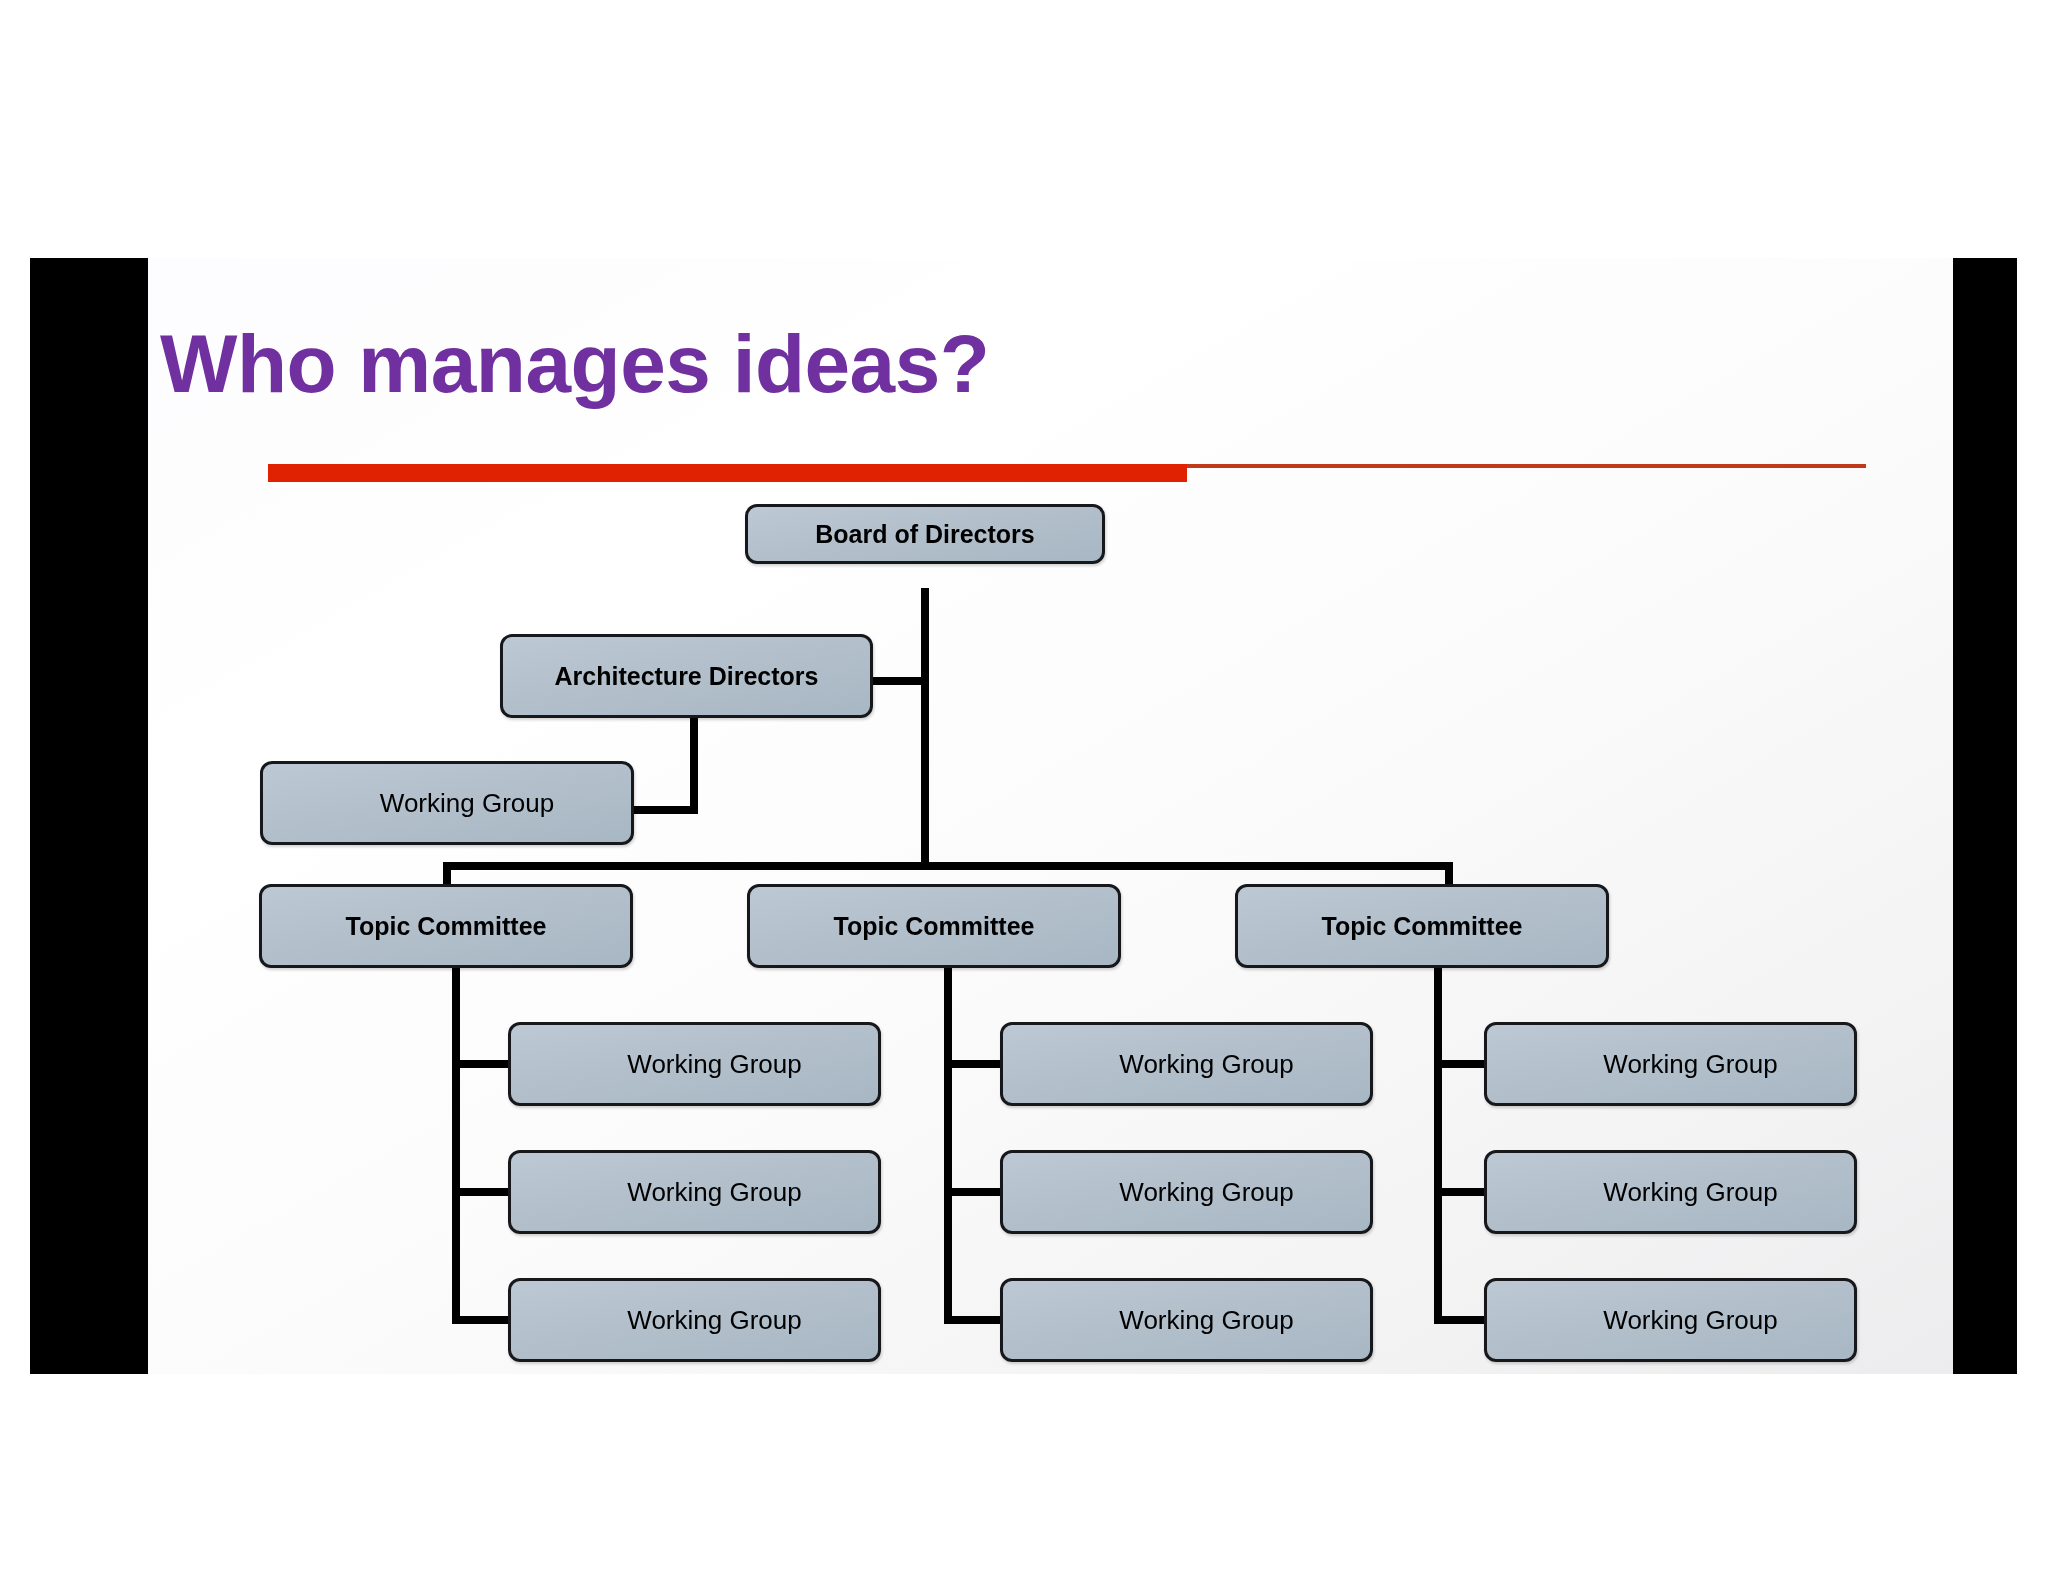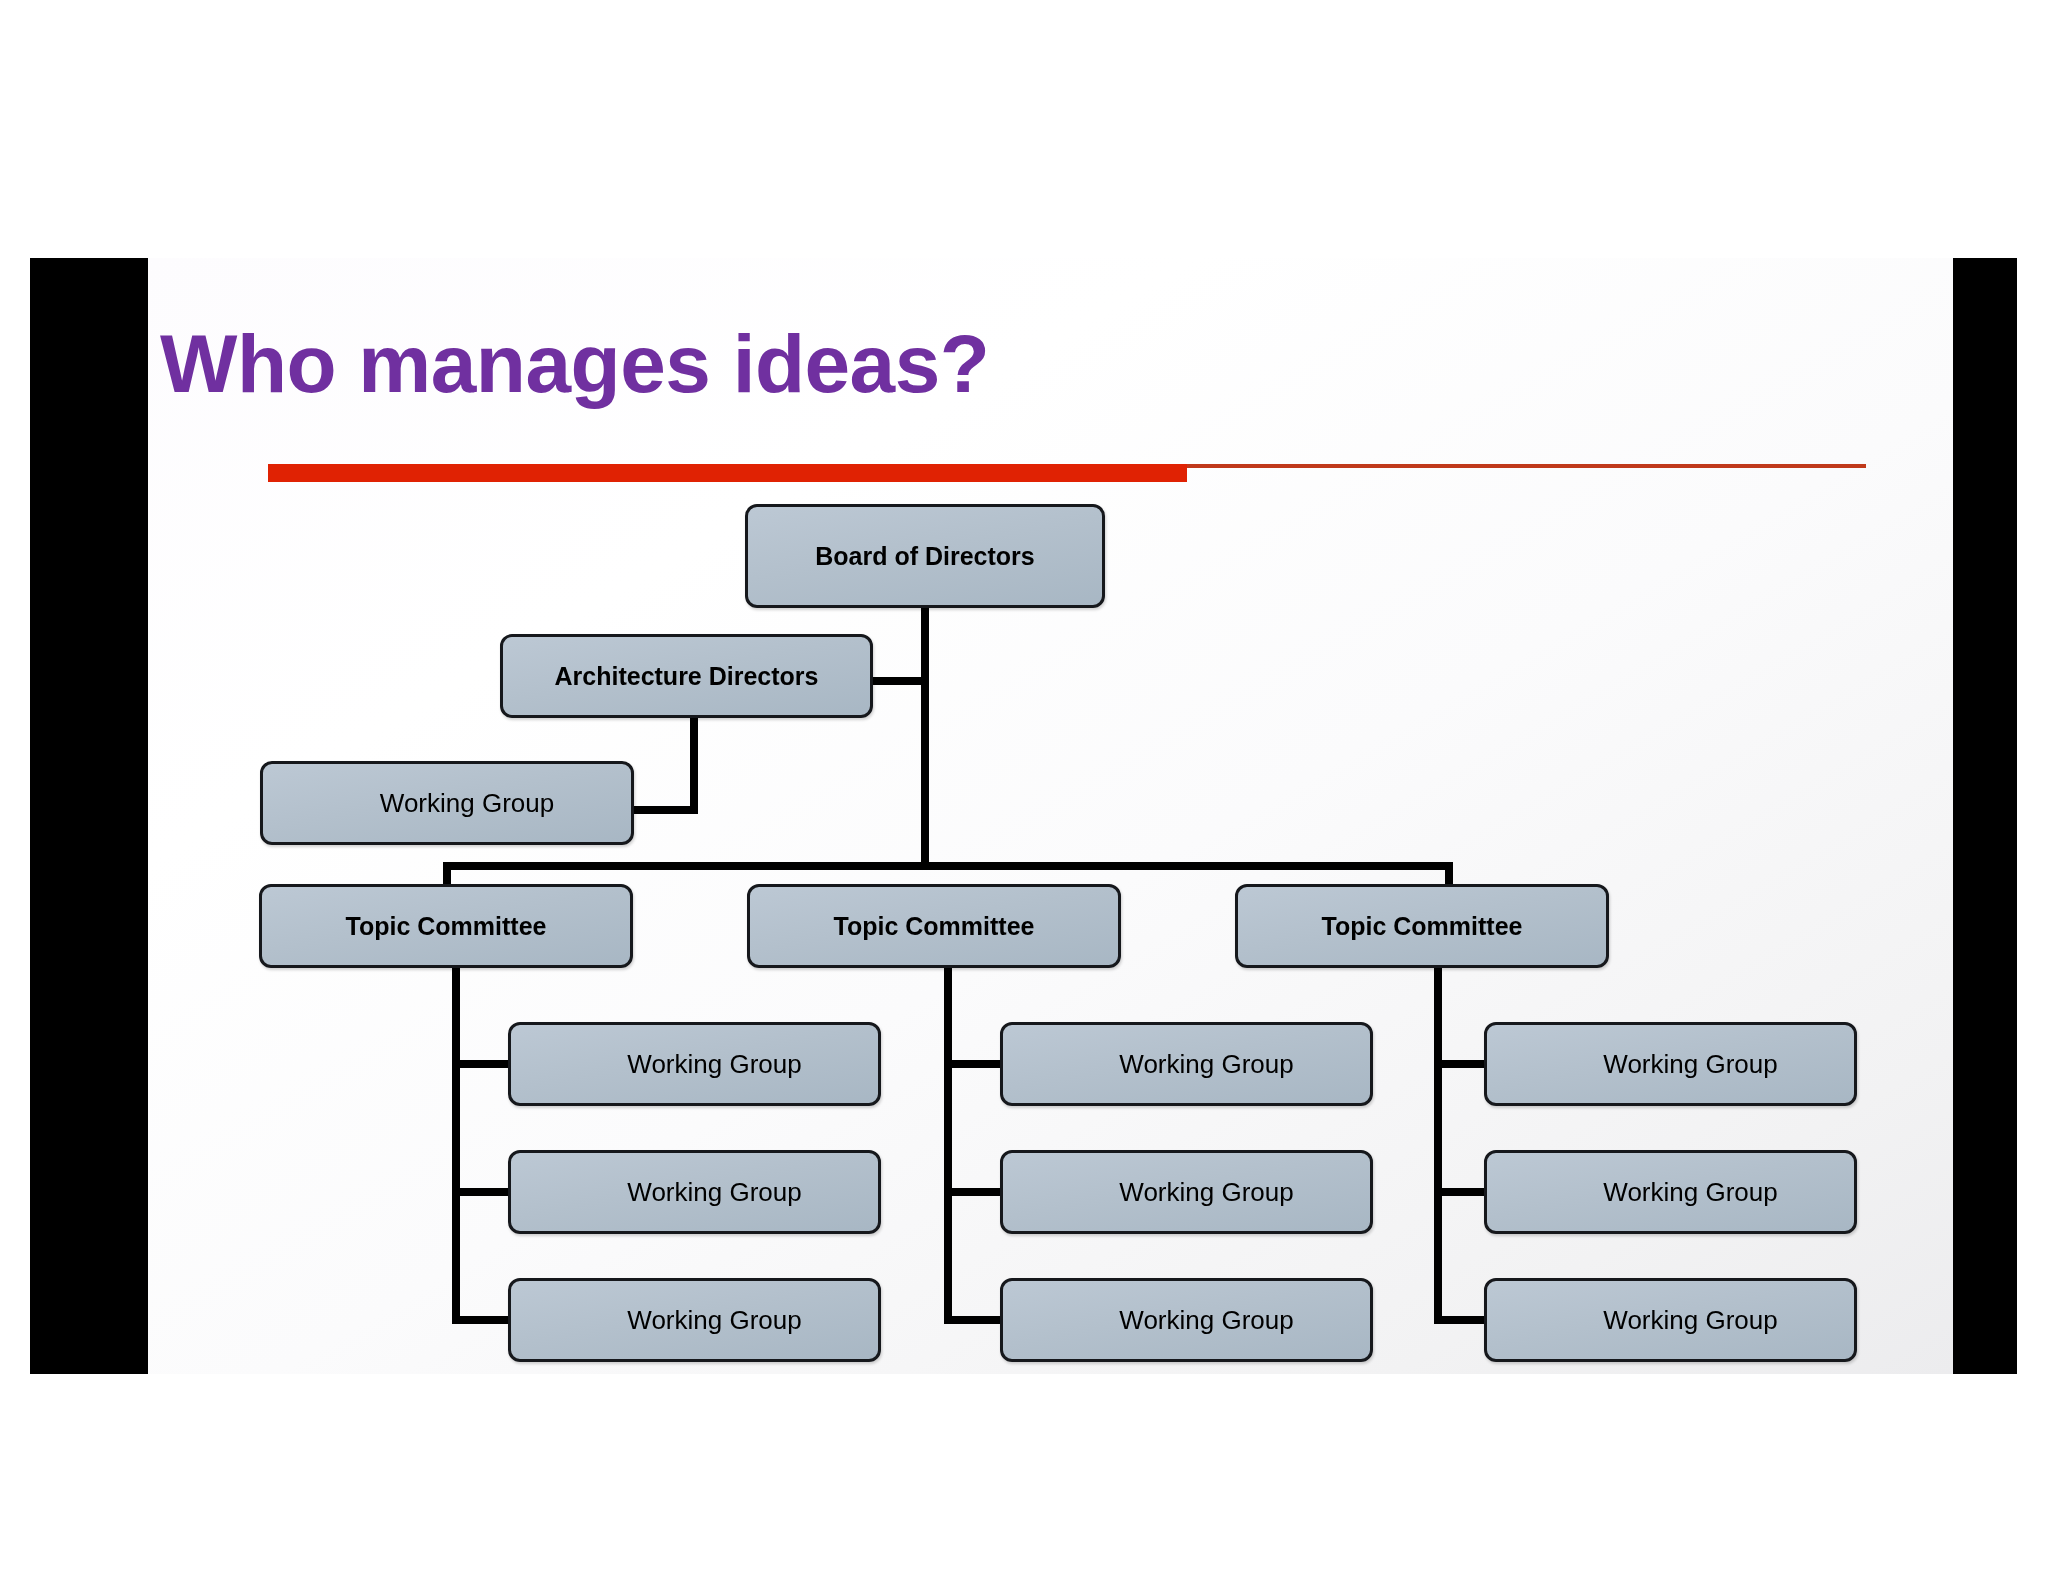--- a/index.html
+++ b/index.html
@@ -132,21 +132,21 @@
     <div class="ln" style="left:944px; top:940px; width:8px; height:358px;"></div>
     <div class="ln" style="left:944px; top:1034px; width:62px; height:8px;"></div>
     <div class="ln" style="left:944px; top:1162px; width:62px; height:8px;"></div>
     <div class="ln" style="left:944px; top:1290px; width:62px; height:8px;"></div>
 
     <div class="ln" style="left:1434px; top:940px; width:8px; height:358px;"></div>
     <div class="ln" style="left:1434px; top:1034px; width:56px; height:8px;"></div>
     <div class="ln" style="left:1434px; top:1162px; width:56px; height:8px;"></div>
     <div class="ln" style="left:1434px; top:1290px; width:56px; height:8px;"></div>
 
-    <div class="node bold" style="left:745px; top:478px; width:360px; height:104px;">
+    <div class="node bold" style="left:745px; top:478px; width:360px; height:60px;">
       <span>Board of Directors</span>
     </div>
 
     <div class="node bold" style="left:500px; top:608px; width:373px; height:84px;">
       <span>Architecture Directors</span>
     </div>
 
     <div class="node reg" style="left:260px; top:735px; width:374px; height:84px;">
       <span>Working Group</span>
     </div>

